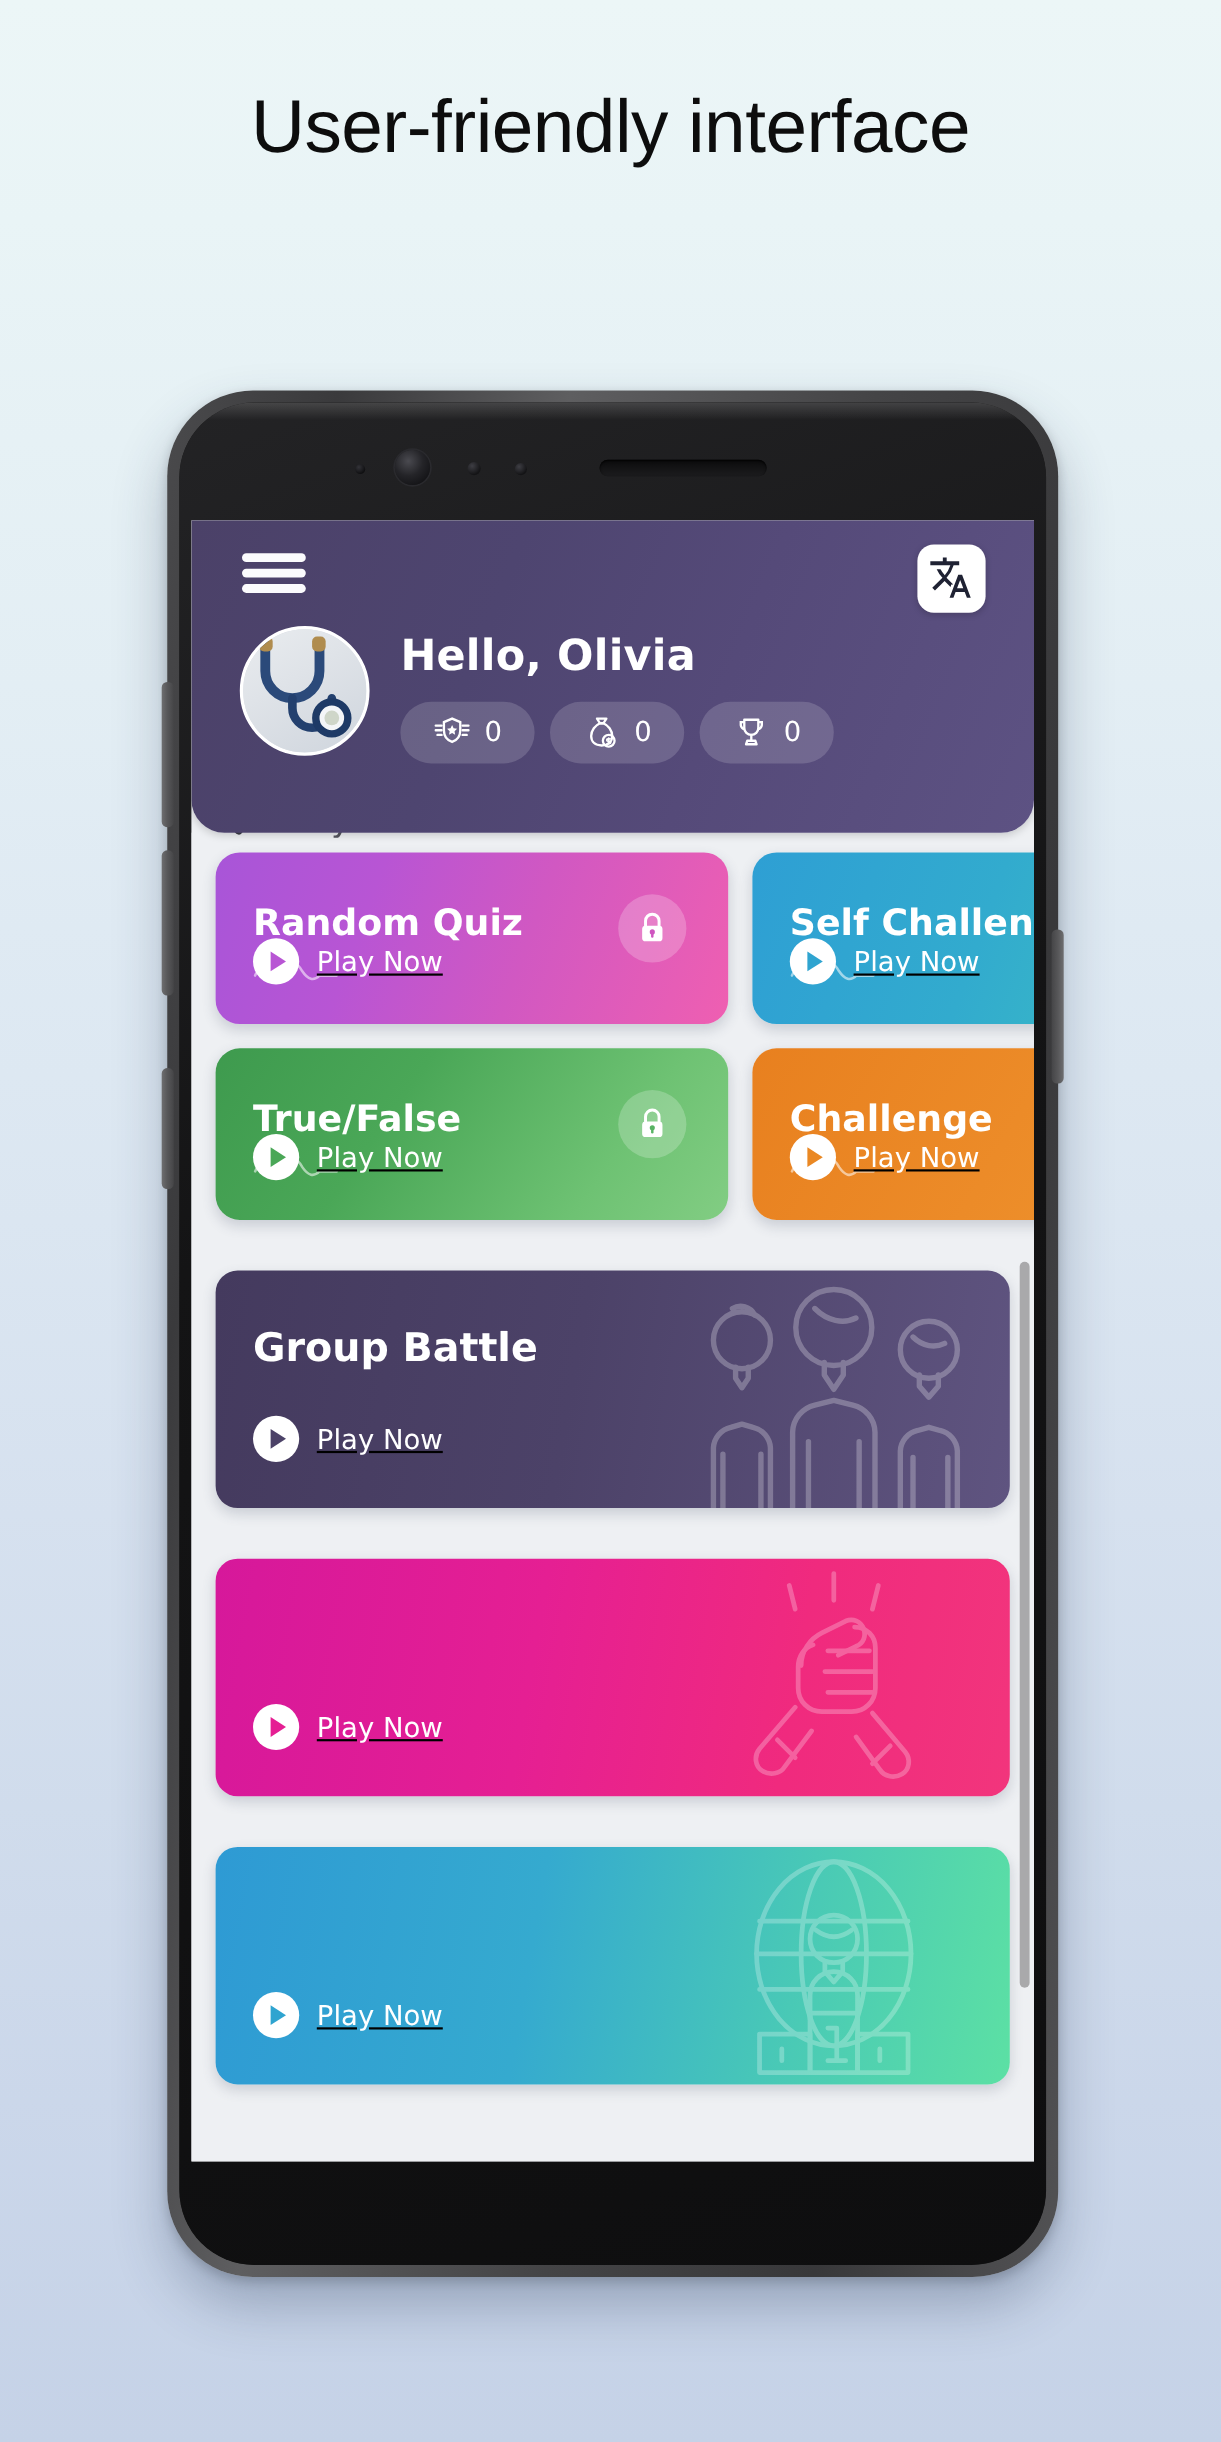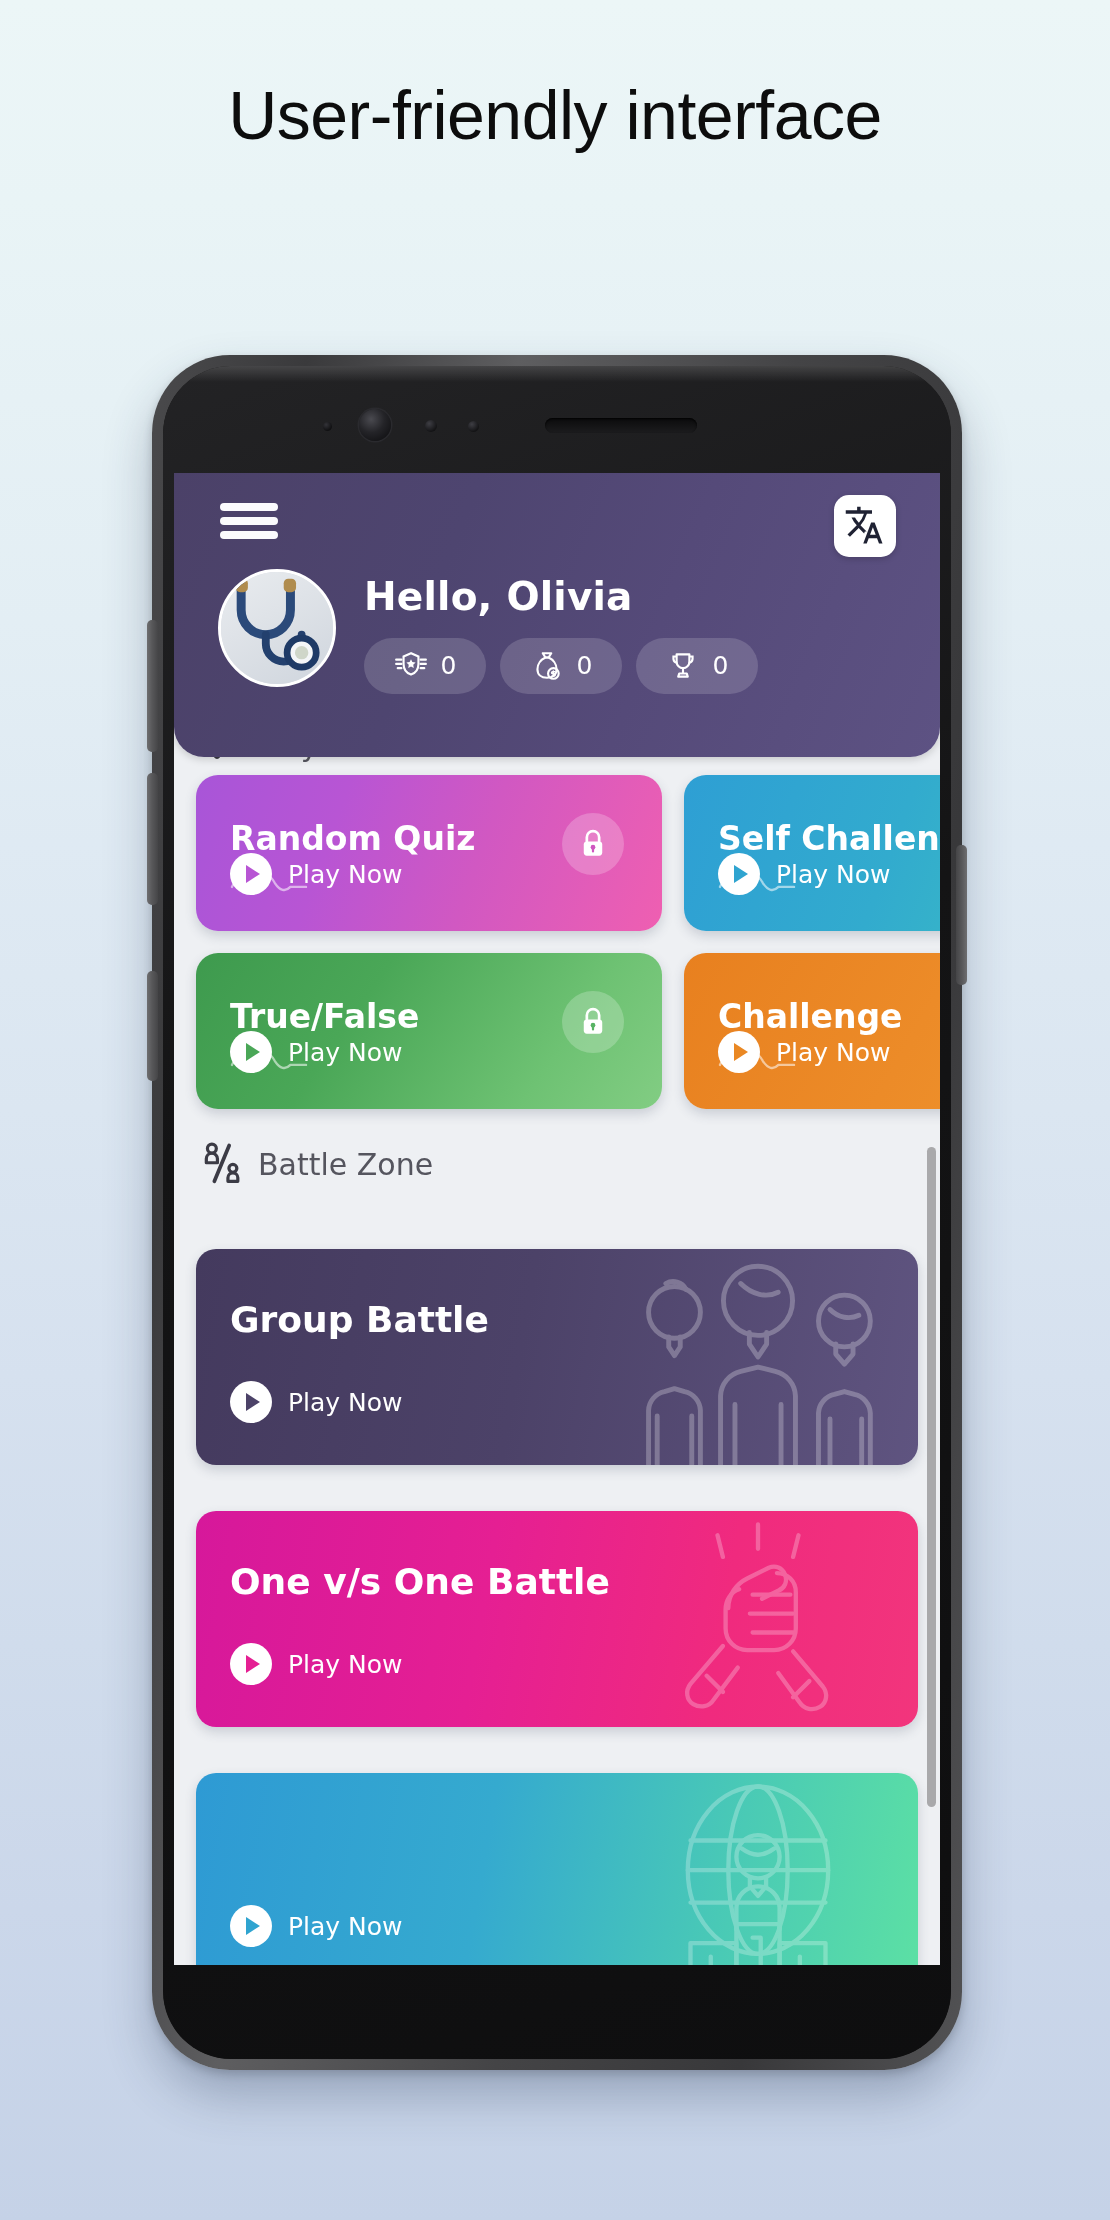--- a/index.html
+++ b/index.html
@@ -212,21 +212,21 @@
     white-space: nowrap;
     font-family: "DejaVu Sans", sans-serif;
   }
   .card .squiggle {
     position: absolute; left: 34px; top: 96px;
     width: 78px; height: 26px;
     opacity: 0.55;
   }
   .play-row {
     position: absolute; left: 34px; bottom: 36px;
-    display: flex; align-items: center; gap: 16px;
+    display: flex; align-items: center; gap: 16px; text-decoration: underline;
   }
   .play-ico {
     width: 42px; height: 42px; border-radius: 50%;
     background: #ffffff;
     display: flex; align-items: center; justify-content: center;
     flex: none;
   }
   .play-ico .tri {
     width: 0; height: 0;
     border-left: 14px solid transparent;
@@ -445,30 +445,20 @@
               </svg>
               <div class="play-row">
                 <span class="play-ico">
                     <span class="tri" style="border-left-color:#ea8823"></span>
                   </span>
                 <span class="play-label">Play Now</span>
               </div>
             </div>
           </div>
 
-          <div class="zone-head battle">
-            <svg width="42" height="46" viewBox="0 0 34 36">
-              <circle cx="8" cy="5.5" r="3.6" fill="none" stroke="#3b3b45" stroke-width="2.6"></circle>
-              <path d="M3.5 17v-3.2A4.5 4.5 0 0 1 8 9.3a4.5 4.5 0 0 1 4.5 4.5V17z" fill="none" stroke="#3b3b45" stroke-width="2.6" stroke-linejoin="round"></path>
-              <path d="M22 3 10 32" stroke="#3b3b45" stroke-width="3" stroke-linecap="round"></path>
-              <circle cx="25" cy="21.5" r="3.2" fill="none" stroke="#3b3b45" stroke-width="2.6"></circle>
-              <path d="M21 32v-2.8a4 4 0 0 1 4-4 4 4 0 0 1 4 4V32z" fill="none" stroke="#3b3b45" stroke-width="2.6" stroke-linejoin="round"></path>
-            </svg>
-            <span class="zone-title">Battle Zone</span>
-          </div>
 
           <div class="card wide g-group">
             <div class="card-title">Group Battle</div>
             <div class="card-art">
               <svg viewBox="0 0 200 150" preserveAspectRatio="xMidYMax meet">
                 <g fill="none" stroke="#ffffff" stroke-width="3.4" stroke-linecap="round" stroke-linejoin="round">
                   <circle cx="42" cy="44" r="18"></circle>
                     <path d="M36 24a10 10 0 0 1 14 4"></path>
                   <path d="M24 150v-38a14 14 0 0 1 11-13l7-2 7 2a14 14 0 0 1 11 13v38"></path>
                   <path d="M38 61v7l4 6 4-6v-7M30 150v-34M54 150v-34"></path>
@@ -485,21 +475,20 @@
             </div>
             <div class="play-row">
               <span class="play-ico">
                   <span class="tri" style="border-left-color:#4c4268"></span>
                 </span>
               <span class="play-label">Play Now</span>
             </div>
           </div>
 
           <div class="card wide g-onevone">
-            <div class="card-title">One v/s One Battle</div>
             <div class="card-art">
               <svg viewBox="0 0 200 160" preserveAspectRatio="xMidYMid meet">
                 <g fill="none" stroke="#ffffff" stroke-width="3.2" stroke-linecap="round" stroke-linejoin="round">
                   <path d="M70 18 74 34M100 10v18M130 18l-4 16"></path>
                   <path d="M78 72c0-10 6-18 14-22l16-8c5-2 10 0 12 5s0 10-5 12l-12 6"></path>
                   <path d="M86 58c-6 2-10 8-10 15v14c0 9 7 16 16 16h20c9 0 16-7 16-16V60c0-8-6-14-14-14"></path>
                   <path d="M96 62h28M94 76h32M96 90h30"></path>
                   <path d="M74 100 50 128c-4 5-3 12 2 15s12 2 15-3l18-24"></path>
                   <path d="M126 104l22 26c4 5 3 12-2 15s-12 2-15-3l-16-22"></path>
                   <path d="M62 122l12 12M138 126l-12 12"></path>

